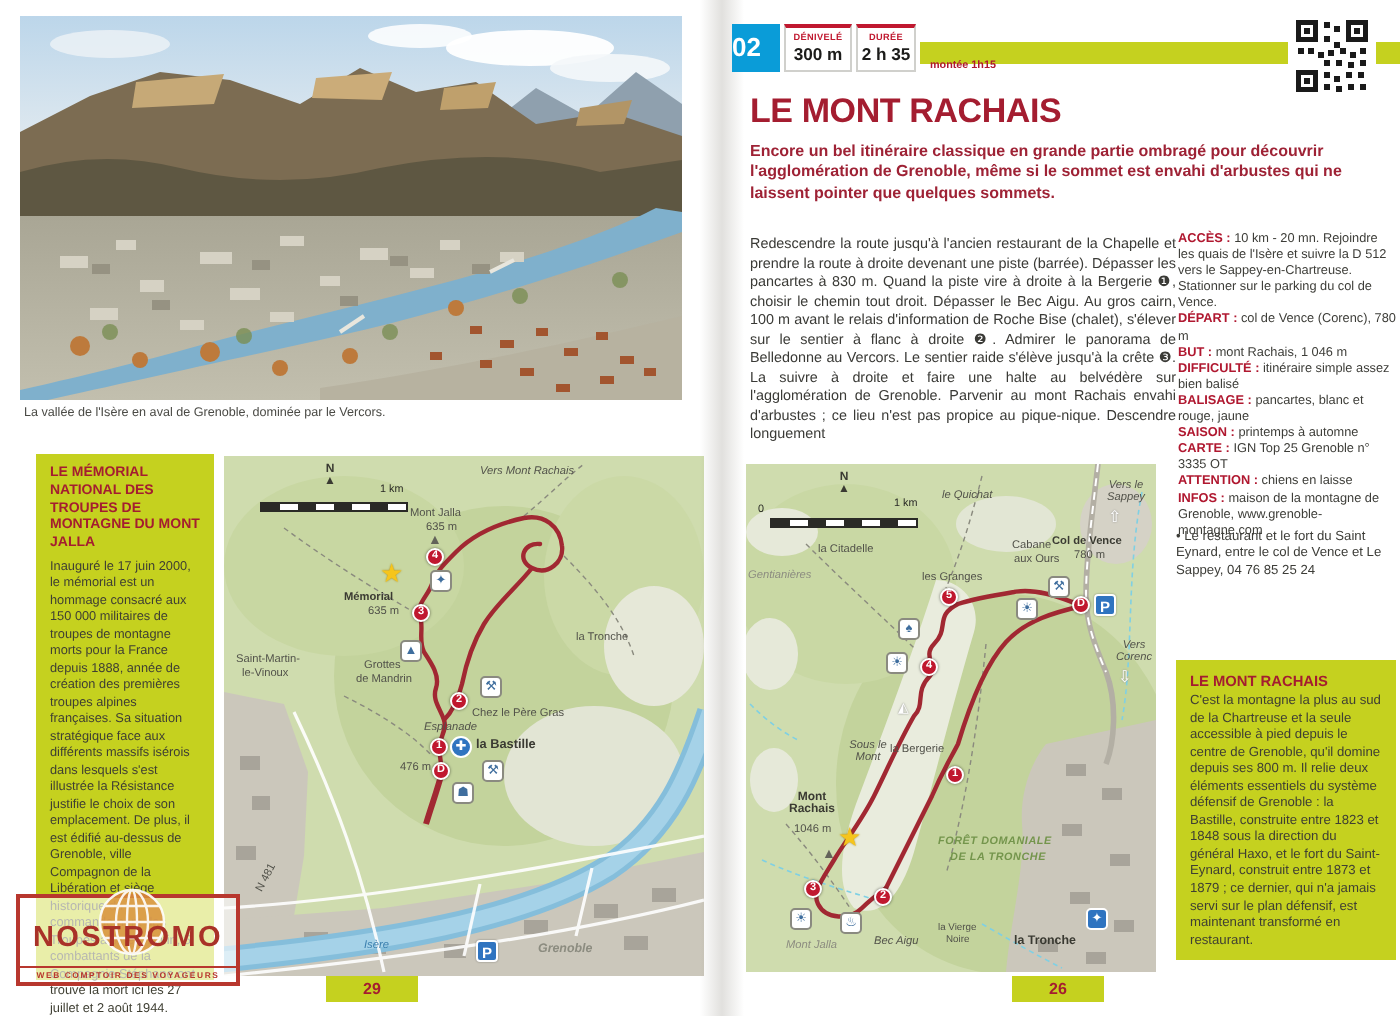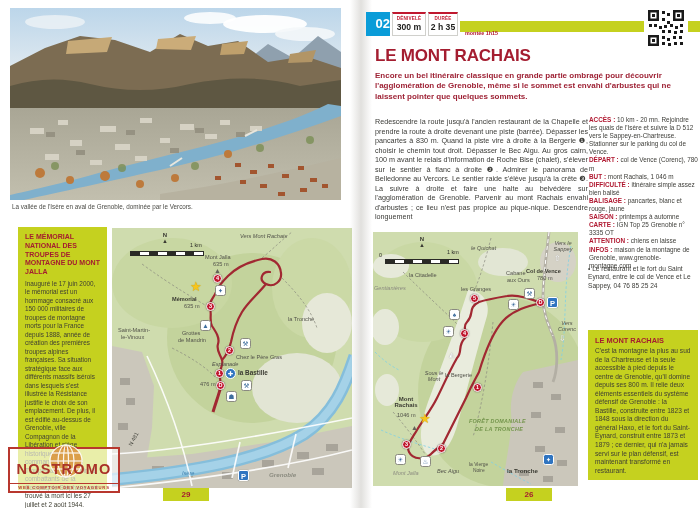--- a/index.html
+++ b/index.html
@@ -10,21 +10,21 @@
   .photo{left:10px;top:8px;width:331px;height:192px;overflow:hidden;}
   .caption{left:12px;top:203px;font-size:6.3px;color:#4a4a45;}
   .membox{left:18px;top:227px;width:89px;height:263px;background:#c5d11f;
           box-sizing:border-box;padding:6px 6px 4px 7px;}
   .membox h3{margin:0 0 3px;font-size:7px;line-height:8.8px;font-weight:800;color:#a41d30;}
   .membox p{margin:0;font-size:6.4px;line-height:8.5px;color:#3f3f33;}
   .pagenum{width:46px;height:13px;background:#c5d11f;color:#a41d30;font-size:8px;
            font-weight:800;text-align:center;line-height:13px;}
   
   .numbadge{left:366px;top:12px;width:24px;height:24px;background:#0a9cd8;color:#fff;
-            font-size:13px;font-weight:800;text-align:right;line-height:24px;}
+            font-size:13px;font-weight:800;text-align:left;line-height:24px;}
   .statbox{top:12px;height:24px;background:#fff;border:0.5px solid #d0d0cc;
            border-top:2.5px solid #c0182f;box-sizing:border-box;text-align:center;}
   .statbox .sl{display:block;font-size:4.6px;font-weight:800;color:#c0182f;margin-top:1.5px;letter-spacing:.2px;}
   .statbox .sv{display:block;font-size:8.6px;font-weight:800;color:#1c1c1a;margin-top:1px;}
   .ybar{top:21px;height:11px;background:#c5d11f;}
   .ybar span{font-size:5.4px;font-weight:800;color:#b01830;line-height:11px;padding-left:5px;}
   .title{left:375px;top:46px;font-size:17px;font-weight:800;color:#a41d30;letter-spacing:-.2px;}
   .intro{left:375px;top:71px;width:322px;font-size:8px;line-height:10.4px;color:#9e2235;font-weight:bold;}
   .bodytxt{left:375px;top:117px;width:213px;font-size:7.2px;line-height:9.55px;color:#3a3a36;text-align:justify;}
   

